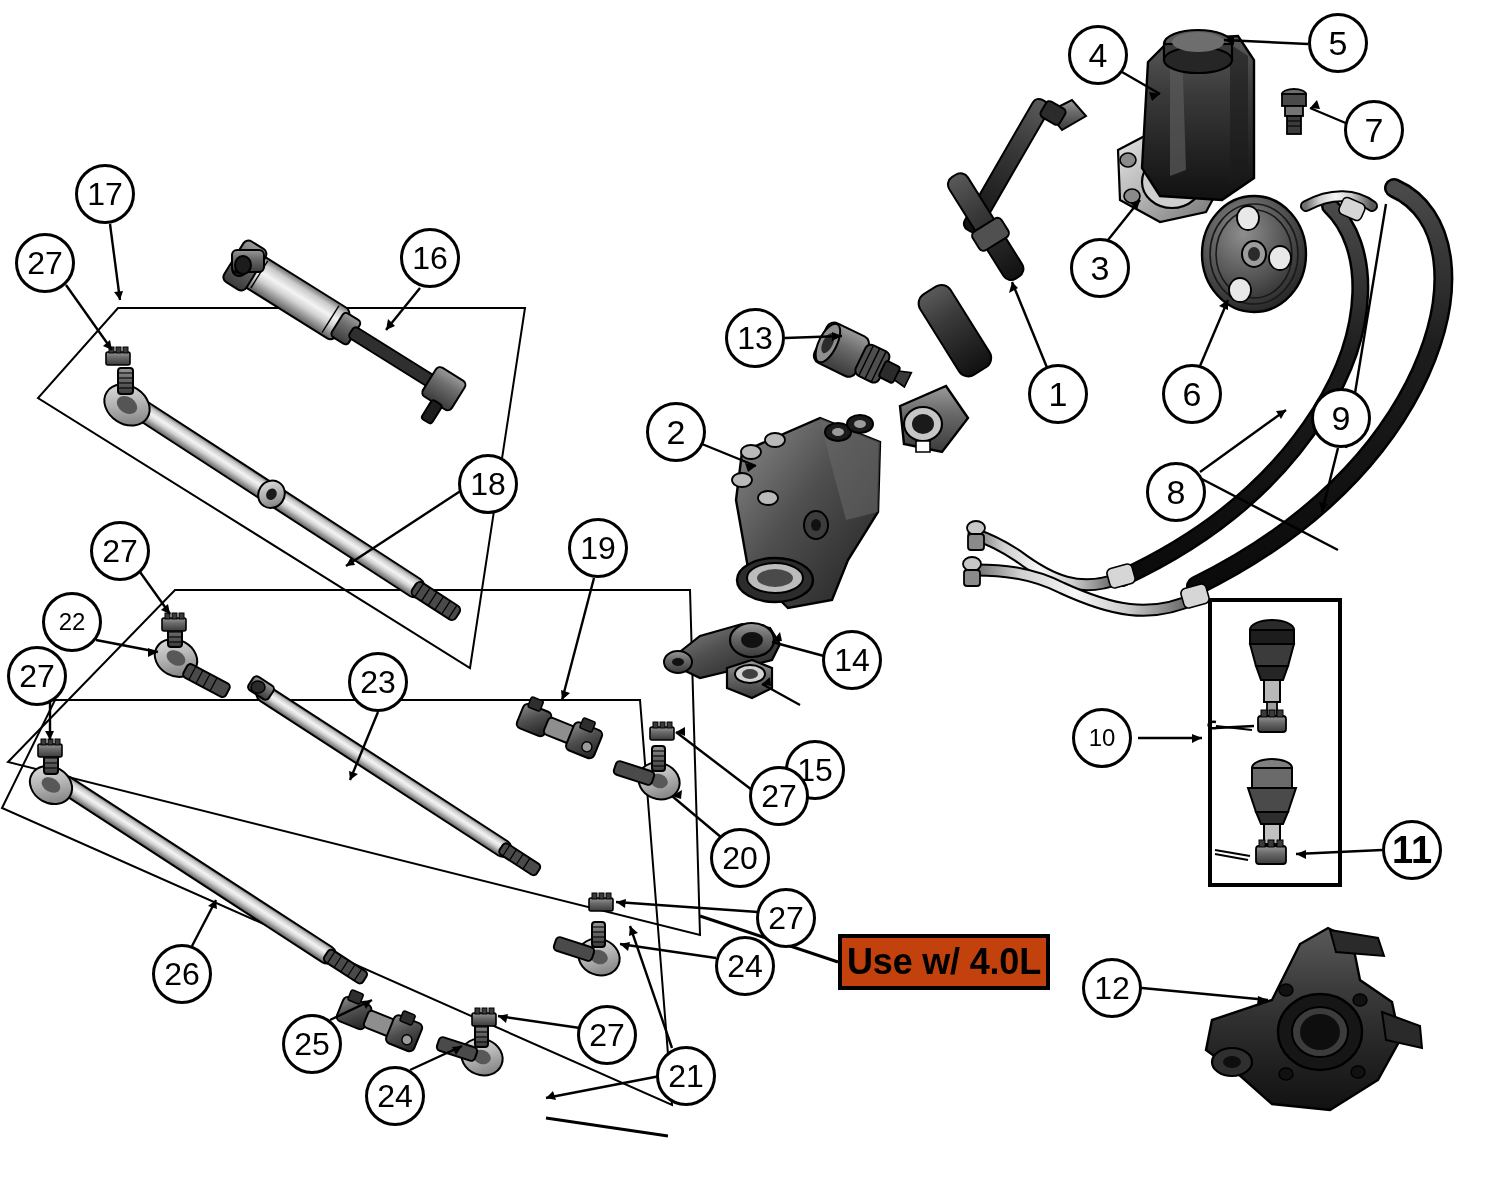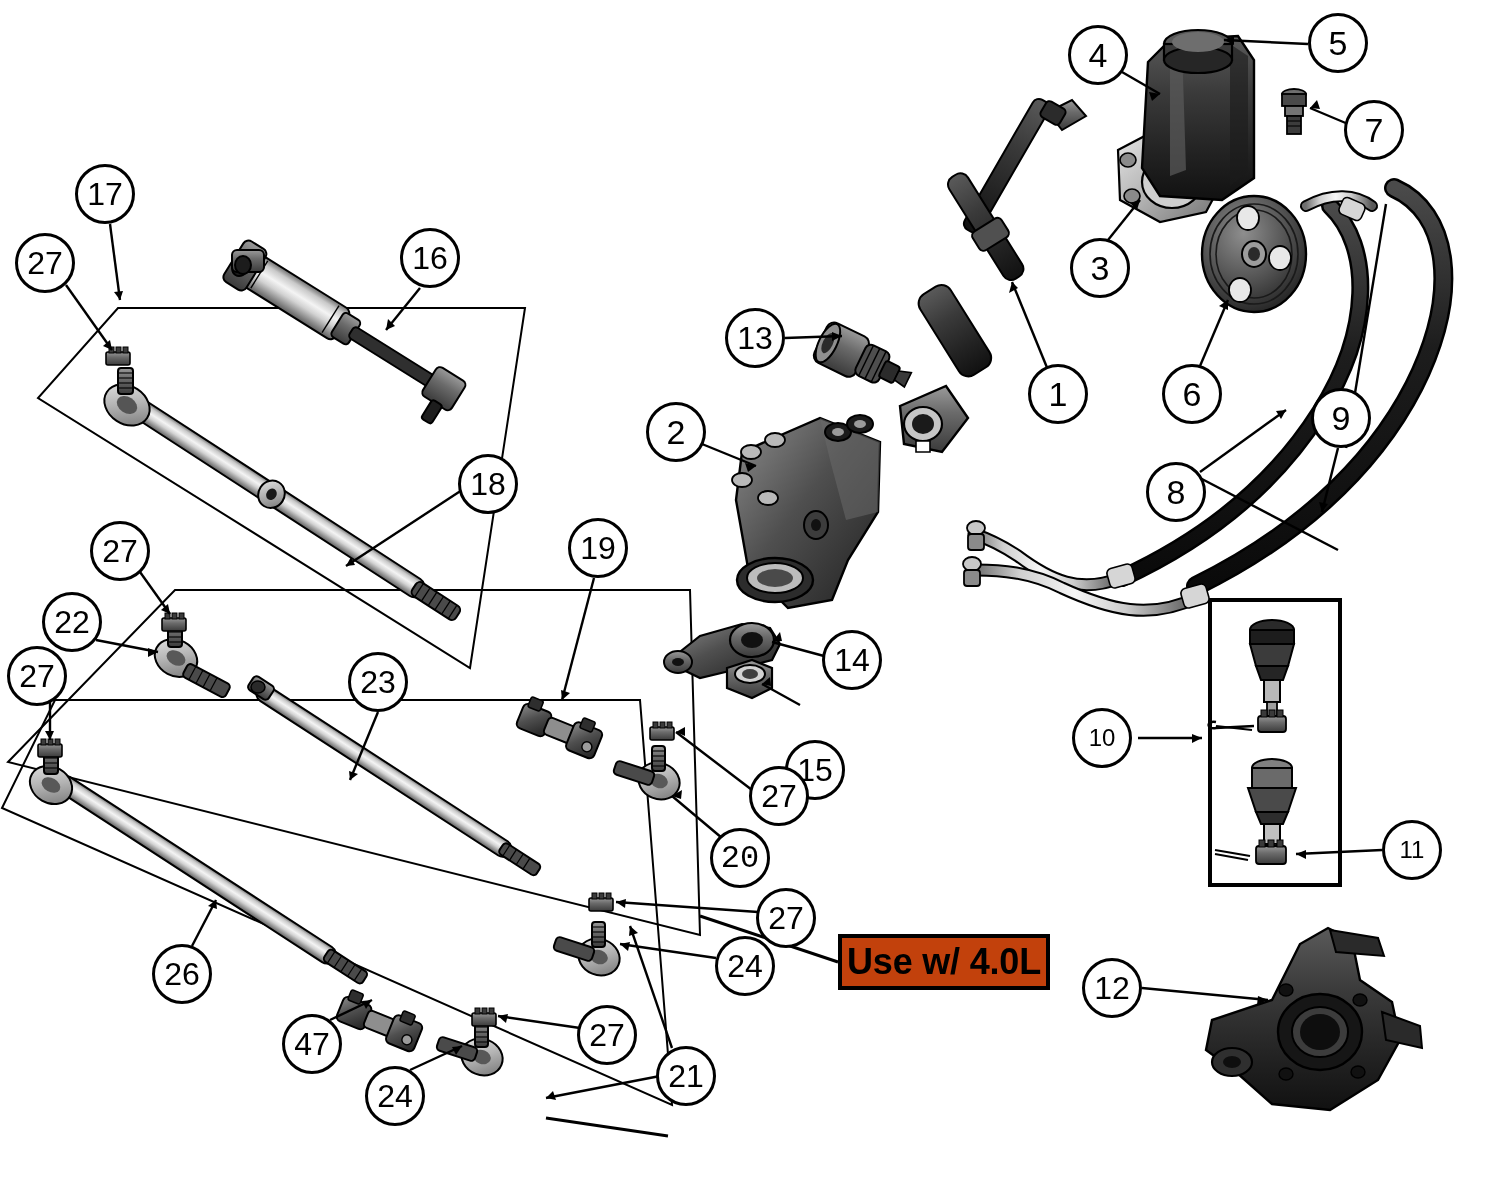--- a/index.html
+++ b/index.html
@@ -636,36 +636,36 @@
   <div class="callout" style="left:1028px;top:364px;width:60px;height:60px;font-size:34px;">1</div>
   <div class="callout" style="left:646px;top:402px;width:60px;height:60px;font-size:34px;">2</div>
   <div class="callout" style="left:1070px;top:238px;width:60px;height:60px;font-size:34px;">3</div>
   <div class="callout" style="left:1068px;top:25px;width:60px;height:60px;font-size:34px;">4</div>
   <div class="callout" style="left:1308px;top:13px;width:60px;height:60px;font-size:34px;">5</div>
   <div class="callout" style="left:1162px;top:364px;width:60px;height:60px;font-size:34px;">6</div>
   <div class="callout" style="left:1344px;top:100px;width:60px;height:60px;font-size:34px;">7</div>
   <div class="callout" style="left:1146px;top:462px;width:60px;height:60px;font-size:34px;">8</div>
   <div class="callout" style="left:1311px;top:388px;width:60px;height:60px;font-size:34px;">9</div>
   <div class="callout" style="left:1072px;top:708px;width:60px;height:60px;font-size:24px;">10</div>
-  <div class="callout" style="left:1382px;top:820px;width:60px;height:60px;font-size:24px;">11</div>
+  <div class="callout" style="left:1382px;top:820px;width:60px;height:60px;font-size:38px;font-weight:bold;">11</div>
   <div class="callout" style="left:1082px;top:958px;width:60px;height:60px;font-size:32px;">12</div>
   <div class="callout" style="left:725px;top:308px;width:60px;height:60px;font-size:32px;">13</div>
   <div class="callout" style="left:822px;top:630px;width:60px;height:60px;font-size:32px;">14</div>
   <div class="callout" style="left:785px;top:740px;width:60px;height:60px;font-size:32px;">15</div>
   <div class="callout" style="left:400px;top:228px;width:60px;height:60px;font-size:32px;">16</div>
   <div class="callout" style="left:75px;top:164px;width:60px;height:60px;font-size:32px;">17</div>
   <div class="callout" style="left:458px;top:454px;width:60px;height:60px;font-size:32px;">18</div>
   <div class="callout" style="left:568px;top:518px;width:60px;height:60px;font-size:32px;">19</div>
-  <div class="callout" style="left:710px;top:828px;width:60px;height:60px;font-size:32px;font-family:Liberation Mono, monospace;">20</div>
+  <div class="callout" style="left:710px;top:828px;width:60px;height:60px;font-size:32px;">20</div>
   <div class="callout" style="left:656px;top:1046px;width:60px;height:60px;font-size:32px;">21</div>
-  <div class="callout" style="left:42px;top:592px;width:60px;height:60px;font-size:32px;">22</div>
+  <div class="callout" style="left:42px;top:592px;width:60px;height:60px;font-size:24px;">22</div>
   <div class="callout" style="left:348px;top:652px;width:60px;height:60px;font-size:32px;">23</div>
   <div class="callout" style="left:715px;top:936px;width:60px;height:60px;font-size:32px;">24</div>
   <div class="callout" style="left:365px;top:1066px;width:60px;height:60px;font-size:32px;">24</div>
-  <div class="callout" style="left:282px;top:1014px;width:60px;height:60px;font-size:32px;">47</div>
+  <div class="callout" style="left:282px;top:1014px;width:60px;height:60px;font-size:32px;">25</div>
   <div class="callout" style="left:152px;top:944px;width:60px;height:60px;font-size:32px;">26</div>
   <div class="callout" style="left:15px;top:233px;width:60px;height:60px;font-size:32px;">27</div>
   <div class="callout" style="left:90px;top:521px;width:60px;height:60px;font-size:32px;">27</div>
   <div class="callout" style="left:7px;top:646px;width:60px;height:60px;font-size:32px;">27</div>
   <div class="callout" style="left:749px;top:766px;width:60px;height:60px;font-size:32px;">27</div>
   <div class="callout" style="left:756px;top:888px;width:60px;height:60px;font-size:32px;">27</div>
   <div class="callout" style="left:577px;top:1005px;width:60px;height:60px;font-size:32px;">27</div>
 
   <div class="note-box" style="left:838px;top:934px;width:212px;height:56px;font-size:36px;">Use w/ 4.0L</div>
 

